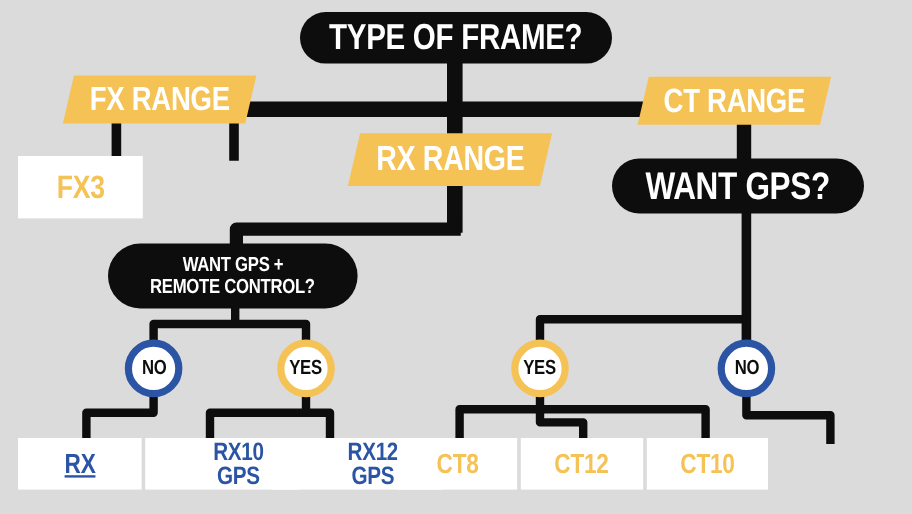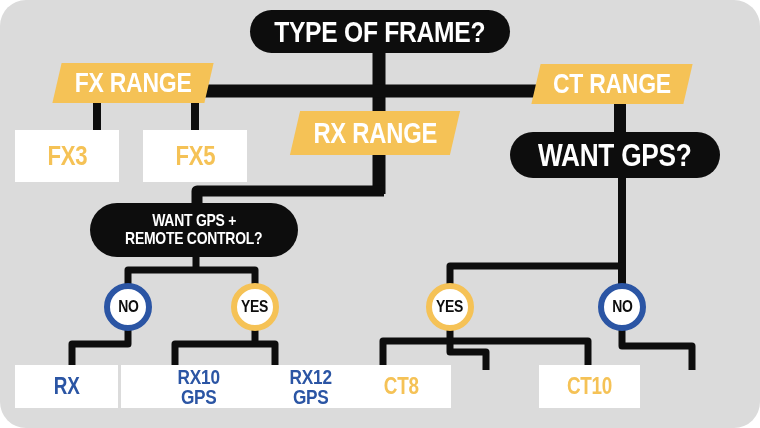--- a/index.html
+++ b/index.html
@@ -1,19 +1,19 @@
 <!DOCTYPE html>
 <html style="--c-background: #dbdbdb; --c-node_black: #0d0d0d; --c-accent_yellow: #f5c256; --c-accent_blue: #2b55a4; --c-box_white: #ffffff;"><head>
 <meta charset="utf-8">
 <style>
   html,body{margin:0;padding:0;}
   .canvas{
     position:relative;width:760px;height:428px;overflow:hidden;
     background:var(--c-background,#dbdbdb);
-    font-family:"Liberation Sans",sans-serif;font-weight:700;border-radius:26px;
+    font-family:"Liberation Sans",sans-serif;font-weight:700;
     -webkit-font-smoothing:antialiased;
   }
   .wires{position:absolute;left:0;top:0;width:760px;height:428px;}
   .wires path{fill:none;stroke:var(--c-node_black,#0d0d0d);stroke-linejoin:round;stroke-linecap:butt;}
 
   .abs{position:absolute;display:flex;align-items:center;justify-content:center;text-align:center;}
   .t{display:inline-block;transform:scaleX(0.82);white-space:nowrap;letter-spacing:-0.3px;}
 
   .pill{background:var(--c-node_black,#0d0d0d);color:#fff;border-radius:999px;}
   .pill.root{left:250px;top:10px;width:260px;height:43px;font-size:30px;}
@@ -73,23 +73,20 @@
   <div class="abs para rx">
     <span class="t">RX RANGE</span>
   </div>
   <div class="abs para ct">
     <span class="t">CT RANGE</span>
   </div>
 
   <div class="abs wbox mid fx3">
     <span class="t">FX3</span>
   </div>
-  <div class="abs wbox mid fx5">
-    <span class="t">FX5</span>
-  </div>
 
   <div class="abs pill q2line">
     <span class="t">WANT GPS +</span>
     <span class="t">REMOTE CONTROL?</span>
   </div>
   <div class="abs pill q1line">
     <span class="t">WANT GPS?</span>
   </div>
 
   <div class="abs circle blue" style="left:104px;">
@@ -98,31 +95,34 @@
   <div class="abs circle yellow" style="left:231px;">
     <span class="t">YES</span>
   </div>
   <div class="abs circle yellow" style="left:426px;">
     <span class="t">YES</span>
   </div>
   <div class="abs circle blue" style="left:598px;">
     <span class="t">NO</span>
   </div>
 
-  <div class="abs res blue" style="left:15px;width:103px;">
+  <div class="abs res blue" style="left:15px;width:103px;text-decoration:underline;">
     <span class="t">RX</span>
   </div>
   <div class="abs res blue two" style="left:121px;width:102px;">
     <span class="t">RX10</span>
     <span class="t">GPS</span>
   </div>
   <div class="abs res blue two" style="left:226px;width:116px;">
     <span class="t">RX12</span>
     <span class="t">GPS</span>
   </div>
-  <div class="abs res yellow" style="left:331px;width:100px;margin-left:20px;">
+  <div class="abs res yellow" style="left:331px;width:100px;">
     <span class="t">CT8</span>
+  </div>
+  <div class="abs res yellow" style="left:434px;width:102px;">
+    <span class="t">CT12</span>
   </div>
   <div class="abs res yellow" style="left:539px;width:101px;">
     <span class="t">CT10</span>
   </div>
 
 </div>
 
 </body></html>

